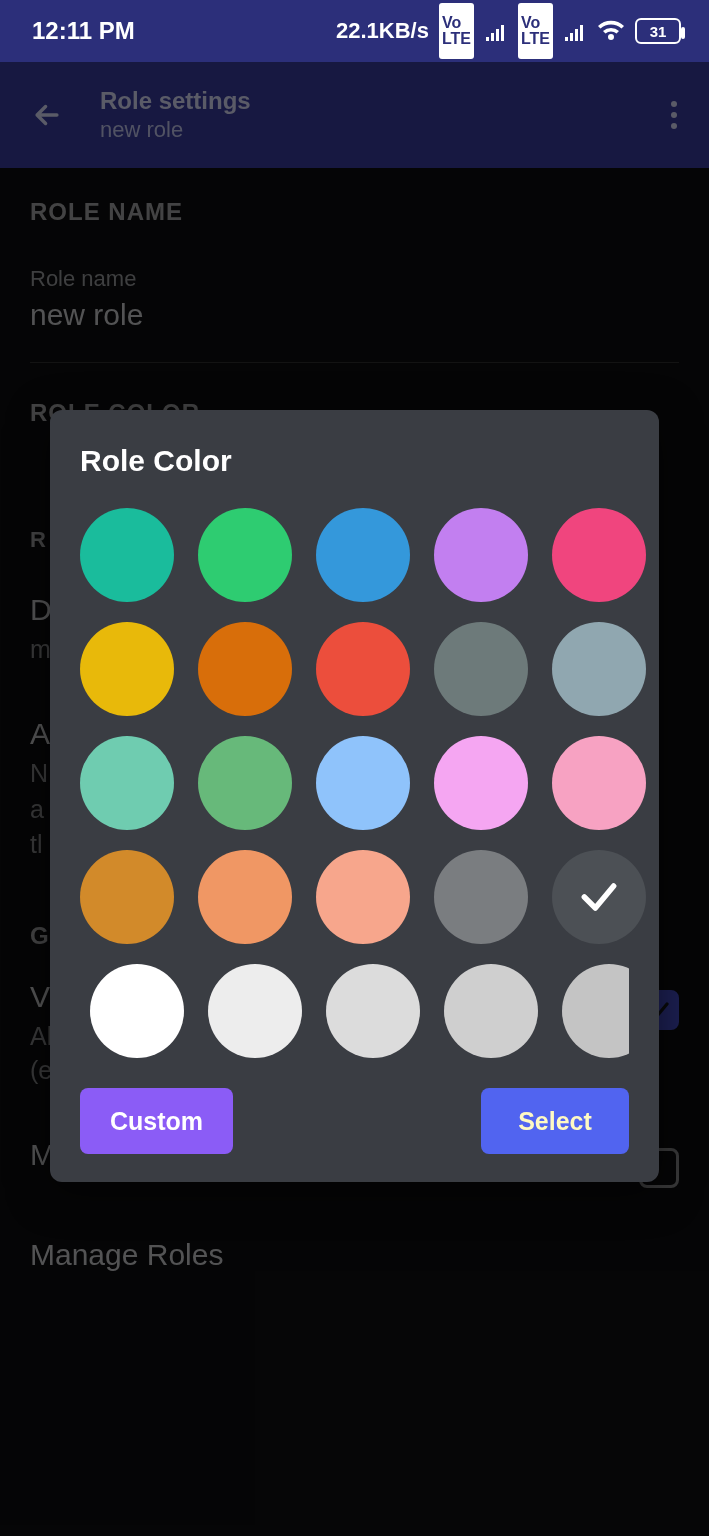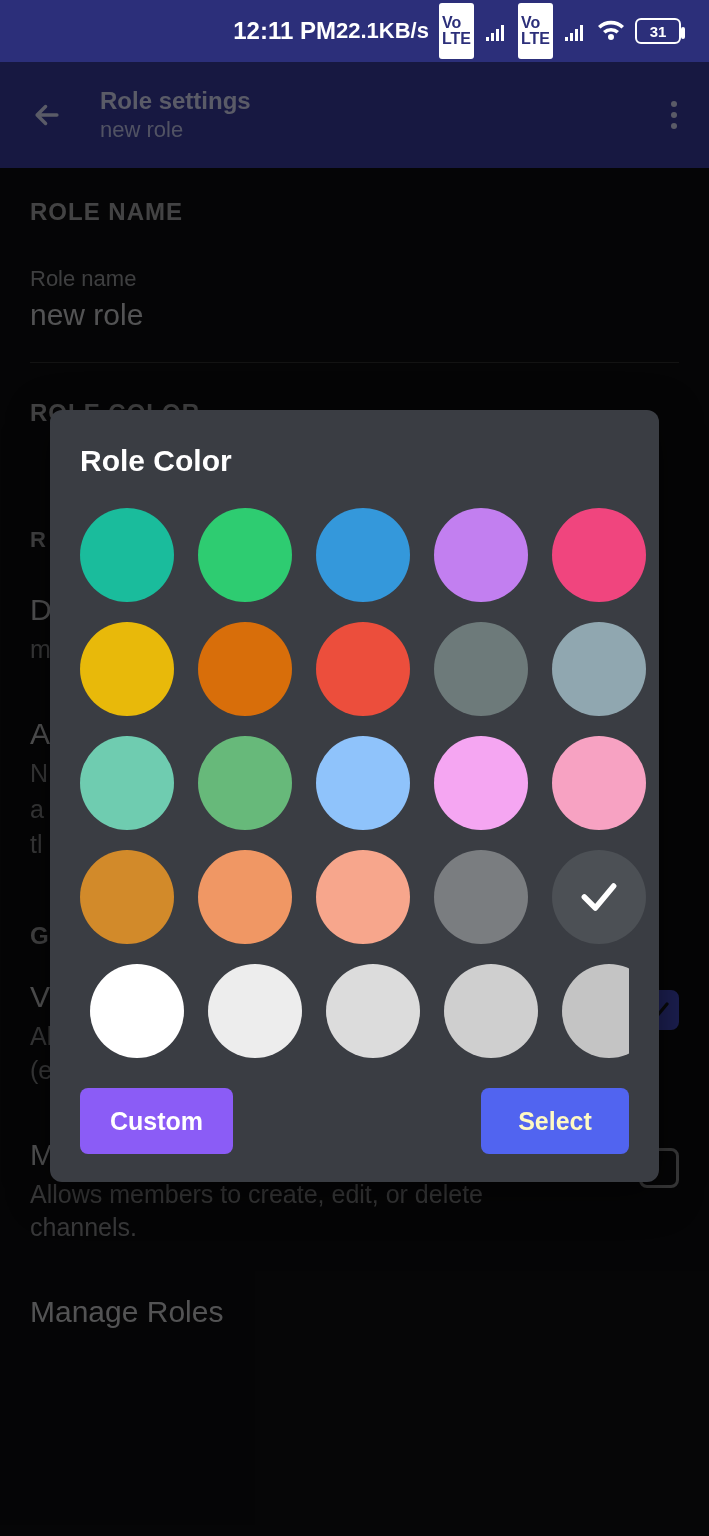--- a/index.html
+++ b/index.html
@@ -11,21 +11,21 @@
     color: #e6e6e8;
     position: relative;
     overflow: hidden;
   }
   
   .status-bar {
     height: 62px;
     background: #2c2f7a;
     display: flex;
     align-items: center;
-    justify-content: flex-end;
+    justify-content: space-between;
     padding: 0 28px 0 32px;
     color: #fff;
     font-size: 24px;
     font-weight: 600;
   }
   .status-right { display: flex; align-items: center; gap: 10px; font-size: 22px; }
   .status-right svg { display: block; }
   .battery-box {
     width: 46px; height: 26px;
     border: 2px solid #fff; border-radius: 6px;
@@ -220,21 +220,20 @@
           <polyline points="4 12 10 18 20 6"></polyline>
         </svg>
     </div>
   </div>
 </div>
 
 <div class="perm" style="margin-top:50px">
   <div class="perm-row">
     <div>
       <div class="perm-title">Manage Channels</div>
-      <div class="perm-desc">Allows members to create, edit, or delete channels.</div>
     </div>
     <div class="perm-check"></div>
   </div>
 </div>
 
 <div class="perm" style="margin-top:50px">
   <div class="perm-title">Manage Roles</div>
 </div>
 
 <div class="dim-overlay"></div>

